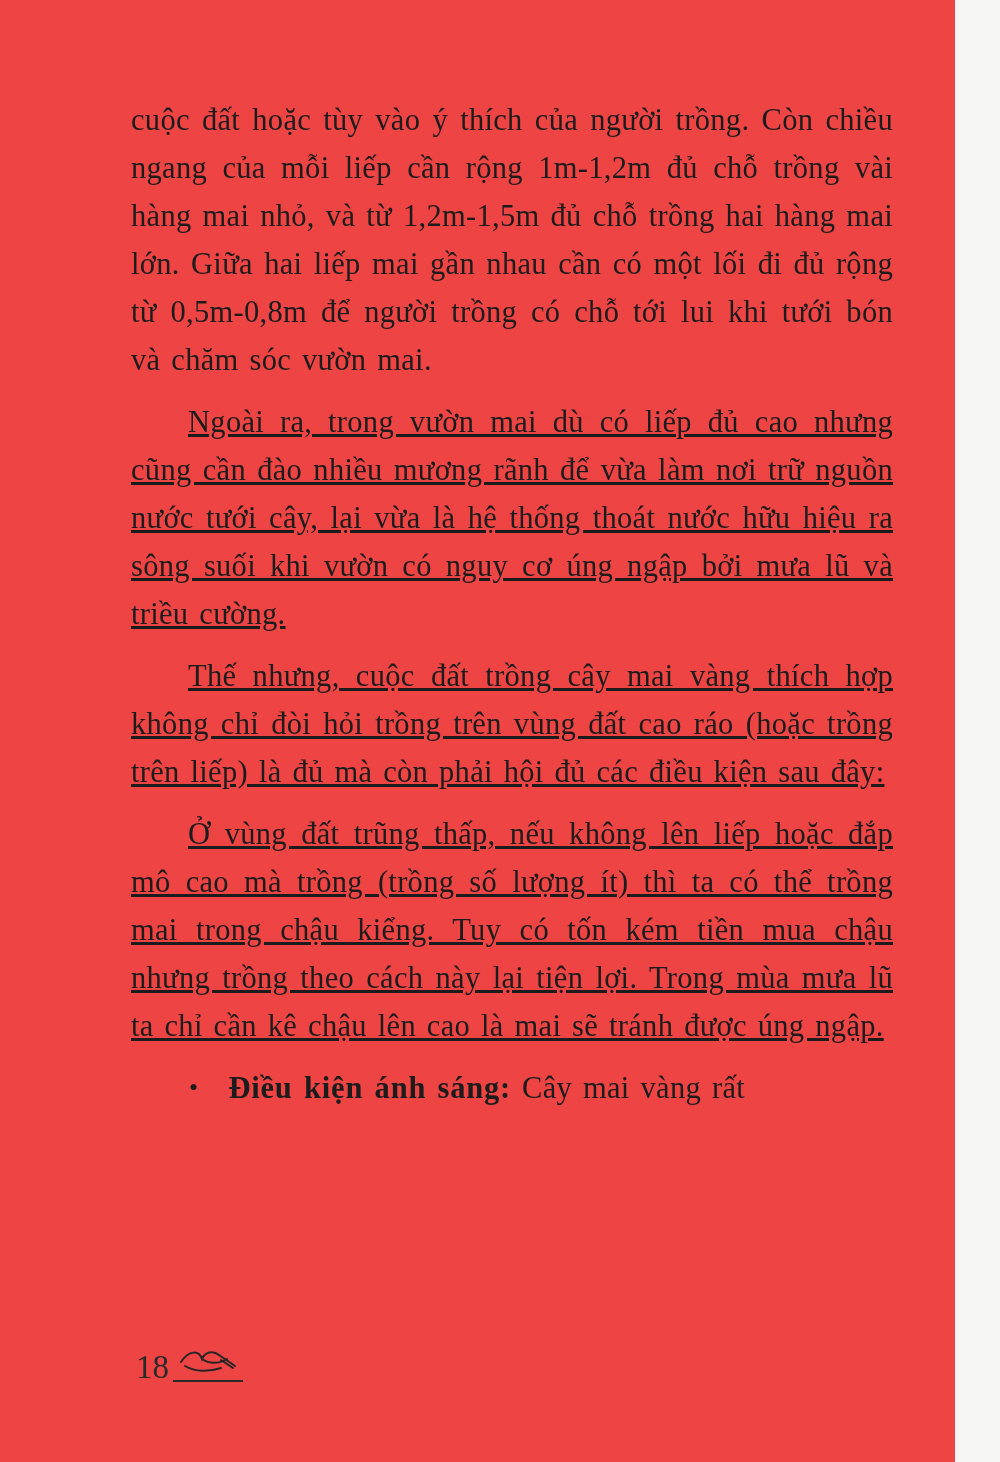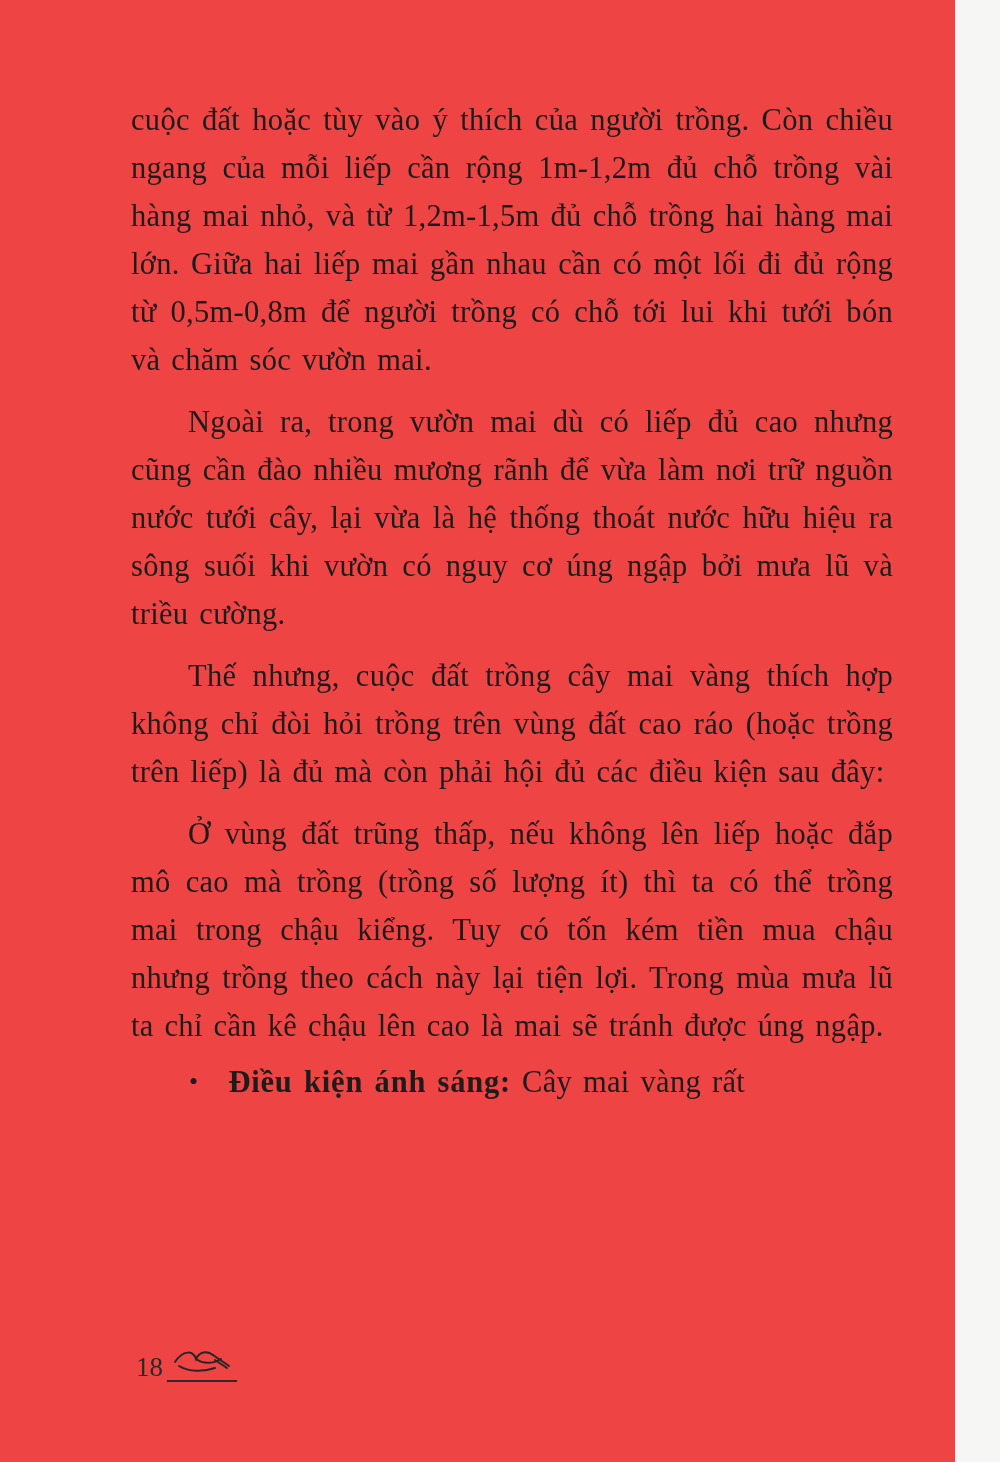--- a/index.html
+++ b/index.html
@@ -30,25 +30,26 @@
   .para {
     margin: 0 0 14px 0;
     font-size: 30.5px;
     line-height: 48px;
     text-align: justify;
     letter-spacing: 0.3px;
     word-spacing: 3px;
   }
   .para.indent {
     text-indent: 57px;
+    text-decoration: underline;
   }
   .bullet-para {
     margin: 6px 0 0 0;
     font-size: 30.5px;
-    line-height: 36px;
+    line-height: 48px;
     padding-left: 58px;
     letter-spacing: 0.3px;
     word-spacing: 3px;
   }
   .bullet-marker {
     display: inline-block;
     margin-right: 30px;
     font-size: 26px;
     vertical-align: 2px;
   }
@@ -58,21 +59,21 @@
   }
   .footer {
     position: absolute;
     left: 136px;
     top: 1316px;
     display: flex;
     align-items: flex-end;
     gap: 2px;
   }
   .page-number {
-    font-size: 27px;
+    font-size: 33px;
     line-height: 30px;
     color: #2a2a2a;
     margin-top: 36px;
   }
   .flourish-wrap {
     display: inline-block;
     border-bottom: 2px solid #2a2a2a;
     padding: 0 4px 0 2px;
     margin-left: 2px;
   }

